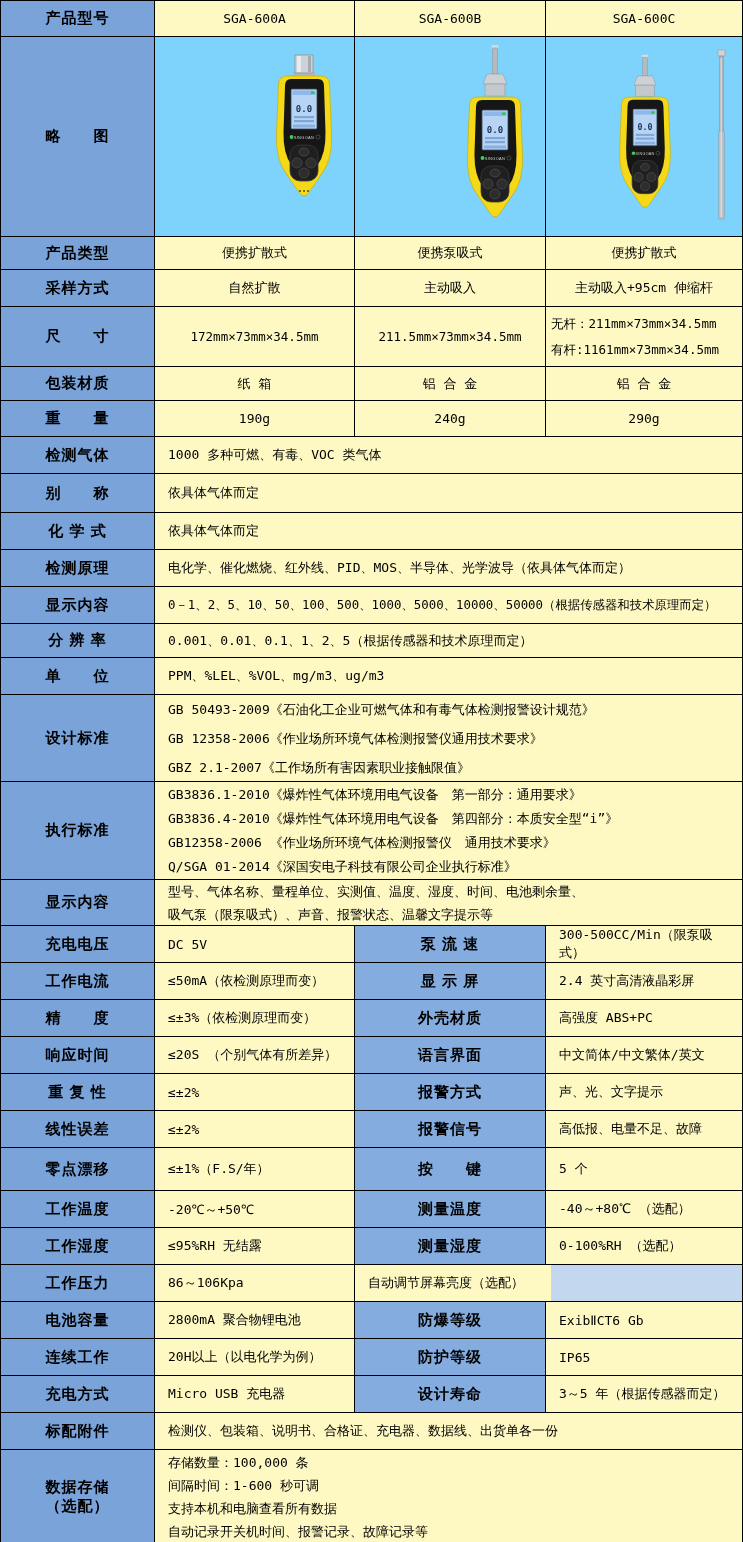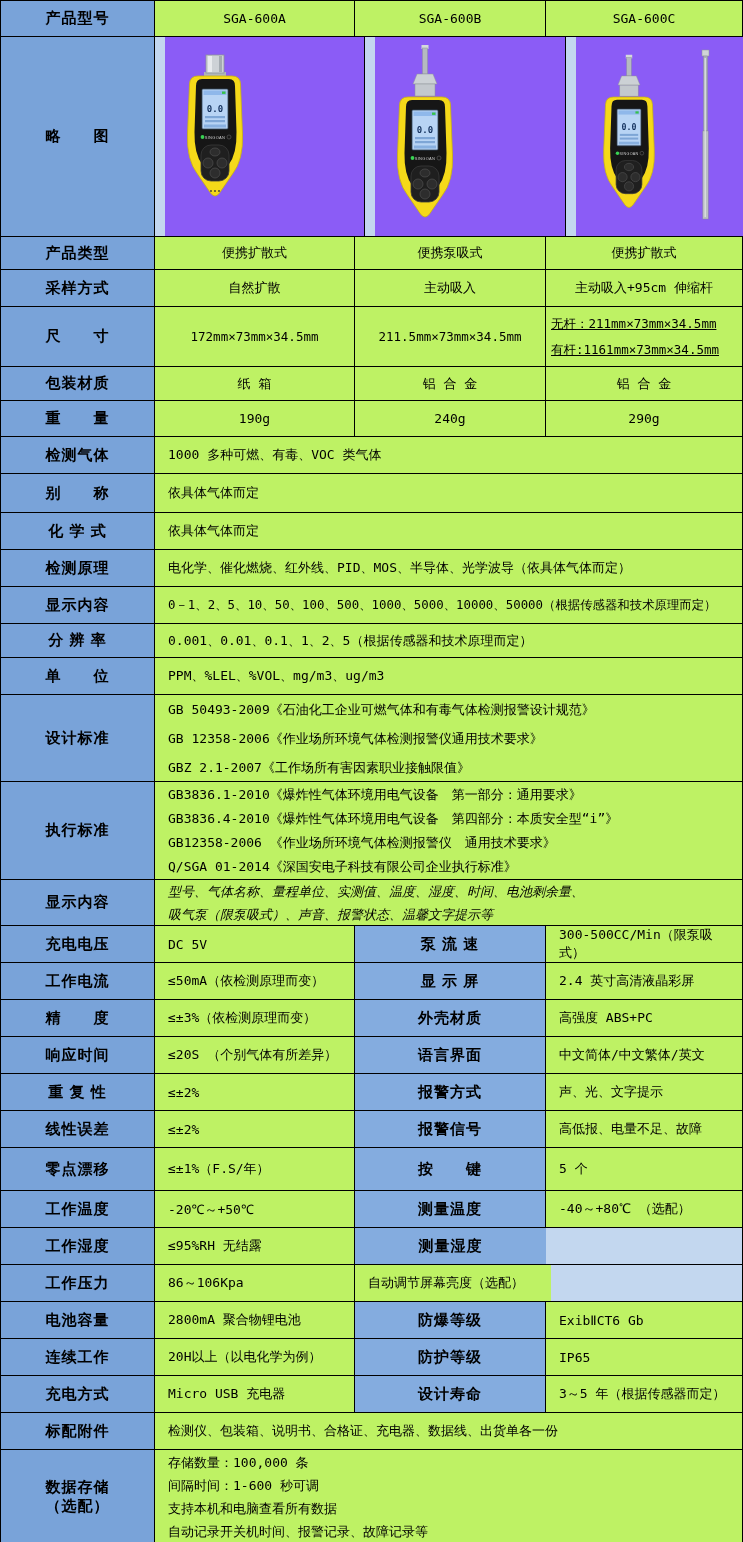--- a/index.html
+++ b/index.html
@@ -9,31 +9,31 @@
   .row:last-child{border-bottom:none;}
   .cell{border-right:1px solid #000;box-sizing:border-box;display:flex;align-items:center;overflow:hidden;}
   .cell:last-child{border-right:none;}
   .w1{width:154px;flex:none;}
   .w2{width:200px;flex:none;}
   .w3{width:191px;flex:none;}
   .w4{width:196px;flex:none;}
   .wfull{width:587px;flex:none;}
   .lbl{background:#79a3d9;justify-content:center;text-align:center;font-weight:bold;font-size:15px;letter-spacing:1px;flex-direction:column;}
   .midlbl{background:#84acdf;justify-content:center;text-align:left;font-weight:bold;font-size:15px;letter-spacing:1px;}
-  .val{background:#bef264;font-size:13px;font-family:"DejaVu Sans Mono","Liberation Sans",sans-serif;}
+  .val{background:#fef9c3;font-size:13px;font-family:"DejaVu Sans Mono","Liberation Sans",sans-serif;}
   .val.left{padding-left:13px;padding-right:6px;}
   .val.center{justify-content:center;text-align:center;}
-  .photo{background:#8b5cf6;justify-content:flex-start;align-items:center;margin-left:10px;}
+  .photo{background:#7dd3fc;justify-content:flex-end;align-items:center;}
   .lines{display:flex;flex-direction:column;justify-content:center;width:100%;}
   .lines div{line-height:1.0;}
   .ds .lines div{line-height:29px;}
   .es .lines div{line-height:24px;}
-  .dc .lines div{line-height:23px;font-style:italic;}
+  .dc .lines div{line-height:23px;}
   .st .lines div{line-height:23px;}
-  .dim .lines div{line-height:26px;font-size:12.5px;text-decoration:underline;}
+  .dim .lines div{line-height:26px;font-size:12.5px;}
   svg{display:block;}
 </style>
 </head>
 <body>
 
 <div class="spec-table">
 
   <div class="row" style="height:36px">
     <div class="cell lbl w1">
         <span>产品型号</span>
@@ -289,20 +289,21 @@
   <div class="row" style="height:37px">
     <div class="cell lbl w1">工作温度</div>
     <div class="cell val left w2">-20℃～+50℃</div>
     <div class="cell midlbl w3">测量温度</div>
     <div class="cell val left w4">-40～+80℃ （选配）</div>
   </div>
   <div class="row" style="height:37px">
     <div class="cell lbl w1">工作湿度</div>
     <div class="cell val left w2">≤95%RH 无结露</div>
     <div class="cell midlbl w3">测量湿度</div>
+    <div class="cell val left w4">0-100%RH （选配）</div>
   </div>
   <div class="row" style="height:37px">
     <div class="cell lbl w1">工作压力</div>
     <div class="cell val left w2">86～106Kpa</div>
     <div class="cell val left w4">自动调节屏幕亮度（选配）</div>
   </div>
   <div class="row" style="height:37px">
     <div class="cell lbl w1">电池容量</div>
     <div class="cell val left w2">2800mA 聚合物锂电池</div>
     <div class="cell midlbl w3">防爆等级</div>

